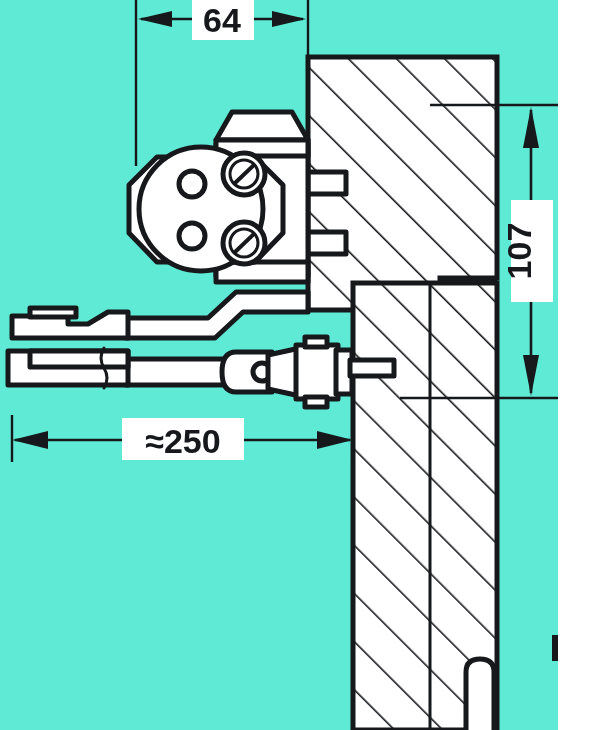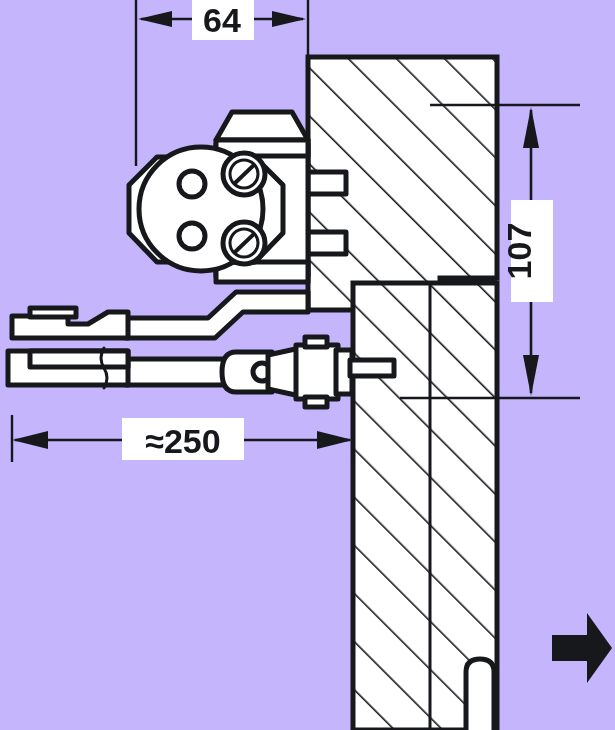--- a/index.html
+++ b/index.html
@@ -5,23 +5,23 @@
   html, body {
     margin: 0;
     padding: 0;
     background: #ffffff;
   }
   body {
     font-family: "Liberation Sans", sans-serif;
   }
   #drawing-root {
     position: relative;
-    width: 615px;
+    width: 558px;
     height: 730px;
-    background: #c4b5fd;
+    background: #5eead4;
     overflow: hidden;
   }
   svg.drawing {
     display: block;
     width: 615px;
     height: 730px;
   }
   .dim-text {
     font-family: "Liberation Sans", sans-serif;
     font-weight: bold;

